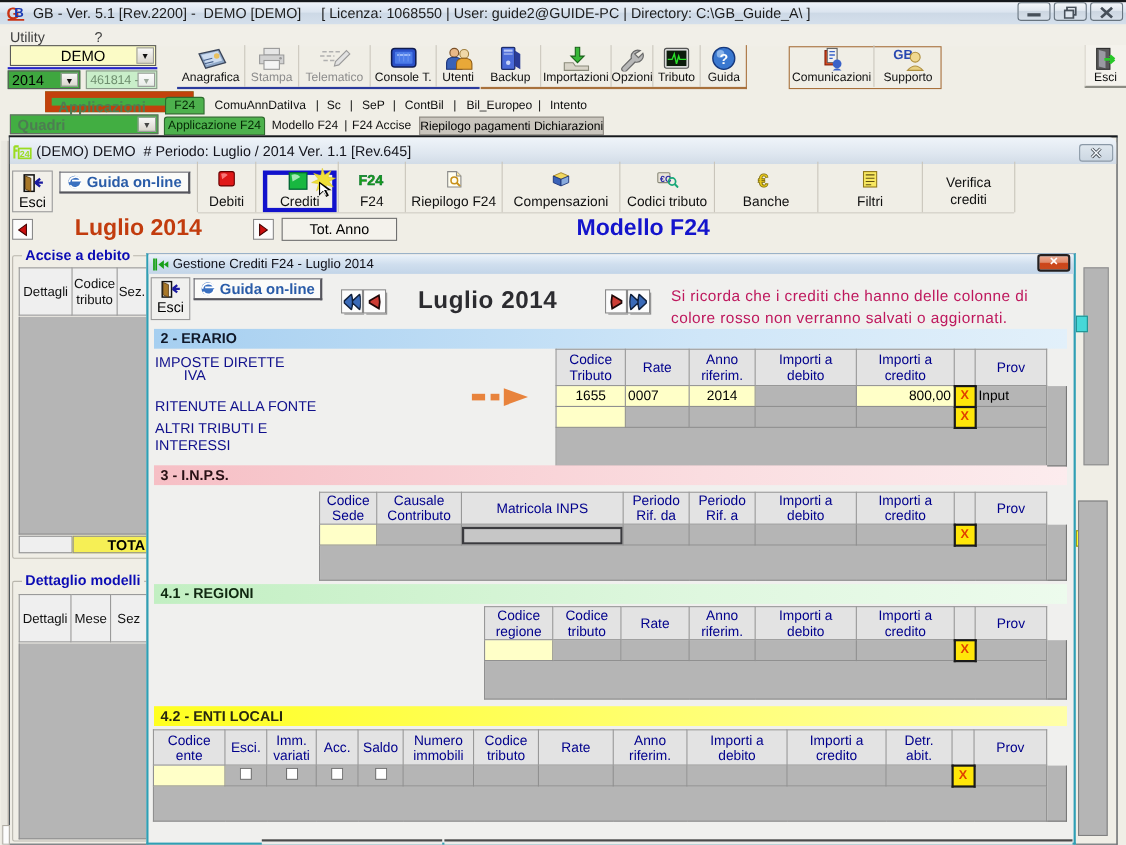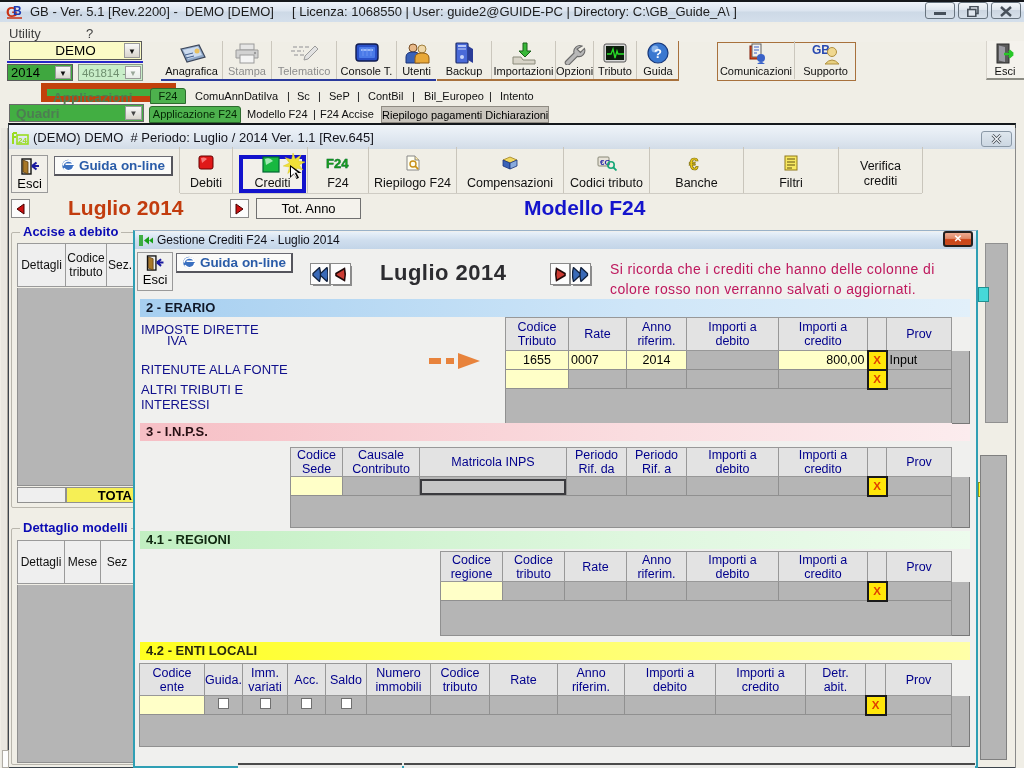--- a/index.html
+++ b/index.html
@@ -496,21 +496,21 @@
         <td colspan="8" style="height:35px;"></td>
       </tr>
 </tbody>
   </table>
 
 <div class="abs secbar" style="left:140px;top:642px;background:linear-gradient(90deg,#ffff20,#ffff70 55%,#ffffa8);color:#282810;">4.2 - ENTI LOCALI</div>
 <table class="dt" style="left:139px;top:663px;">
 <tbody>
       <tr>
         <th style="width:65px;height:32px;">Codice<br>ente</th>
-        <th style="width:38px;">Guida.</th>
+        <th style="width:38px;">Esci.</th>
         <th style="width:45px;">Imm.<br>variati</th>
         <th style="width:38px;">Acc.</th>
         <th style="width:41px;">Saldo</th>
         <th style="width:64px;">Numero<br>immobili</th>
         <th style="width:59px;">Codice<br>tributo</th>
         <th style="width:68px;">Rate</th>
         <th style="width:67px;">Anno<br>riferim.</th>
         <th style="width:91px;">Importi a<br>debito</th>
         <th style="width:90px;">Importi a<br>credito</th>
         <th style="width:60px;">Detr.<br>abit.</th>

